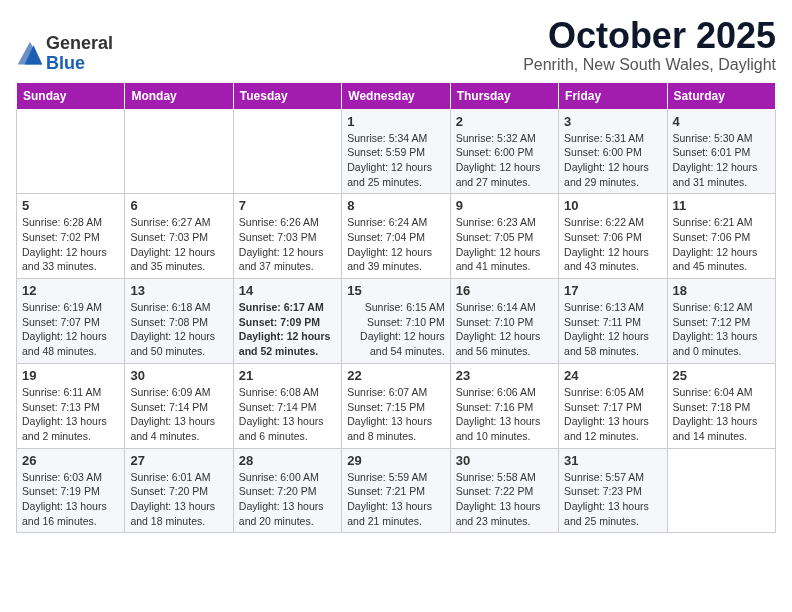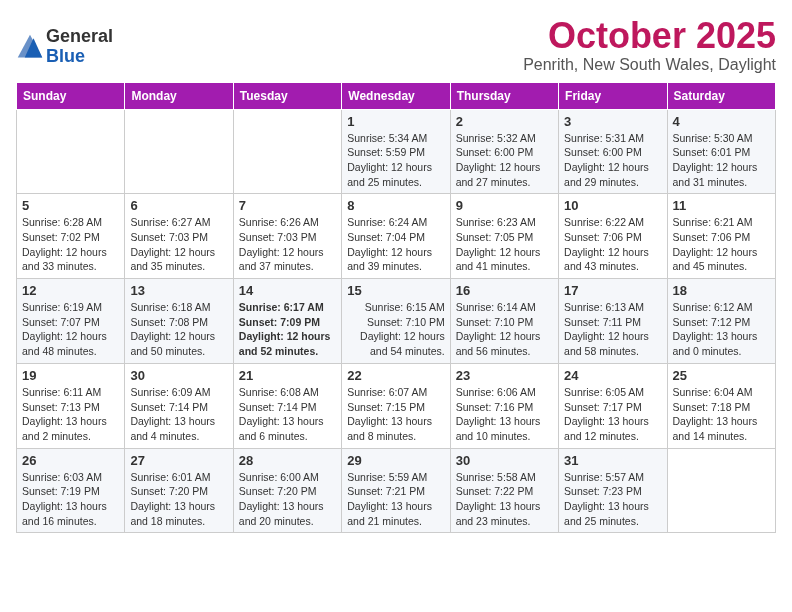--- a/index.html
+++ b/index.html
@@ -5,21 +5,21 @@
     * { box-sizing: border-box; margin: 0; padding: 0; }
     body {
       font-family: Arial, sans-serif;
       background: #fff;
       width: 792px;
       min-height: 612px;
       padding: 16px;
     }
     .header {
       display: flex;
-      align-items: center;
+      align-items: flex-end;
       justify-content: space-between;
       margin-bottom: 8px;
     }
     .logo {
       display: flex;
       align-items: center;
       margin-top: 4px;
     }
     .logo-text {
       font-size: 18px;
@@ -32,21 +32,21 @@
       width: 28px;
       height: 28px;
       margin-right: 2px;
     }
     .title-block {
       text-align: right;
     }
     .title-block h1 {
       font-size: 36px;
       font-weight: bold;
-      color: #be185d;
+      color: #0f172a;
       line-height: 1.1;
     }
     .title-block h2 {
       font-size: 16px;
       font-weight: normal;
       color: #555;
     }
     table {
       width: 100%;
       border-collapse: collapse;

